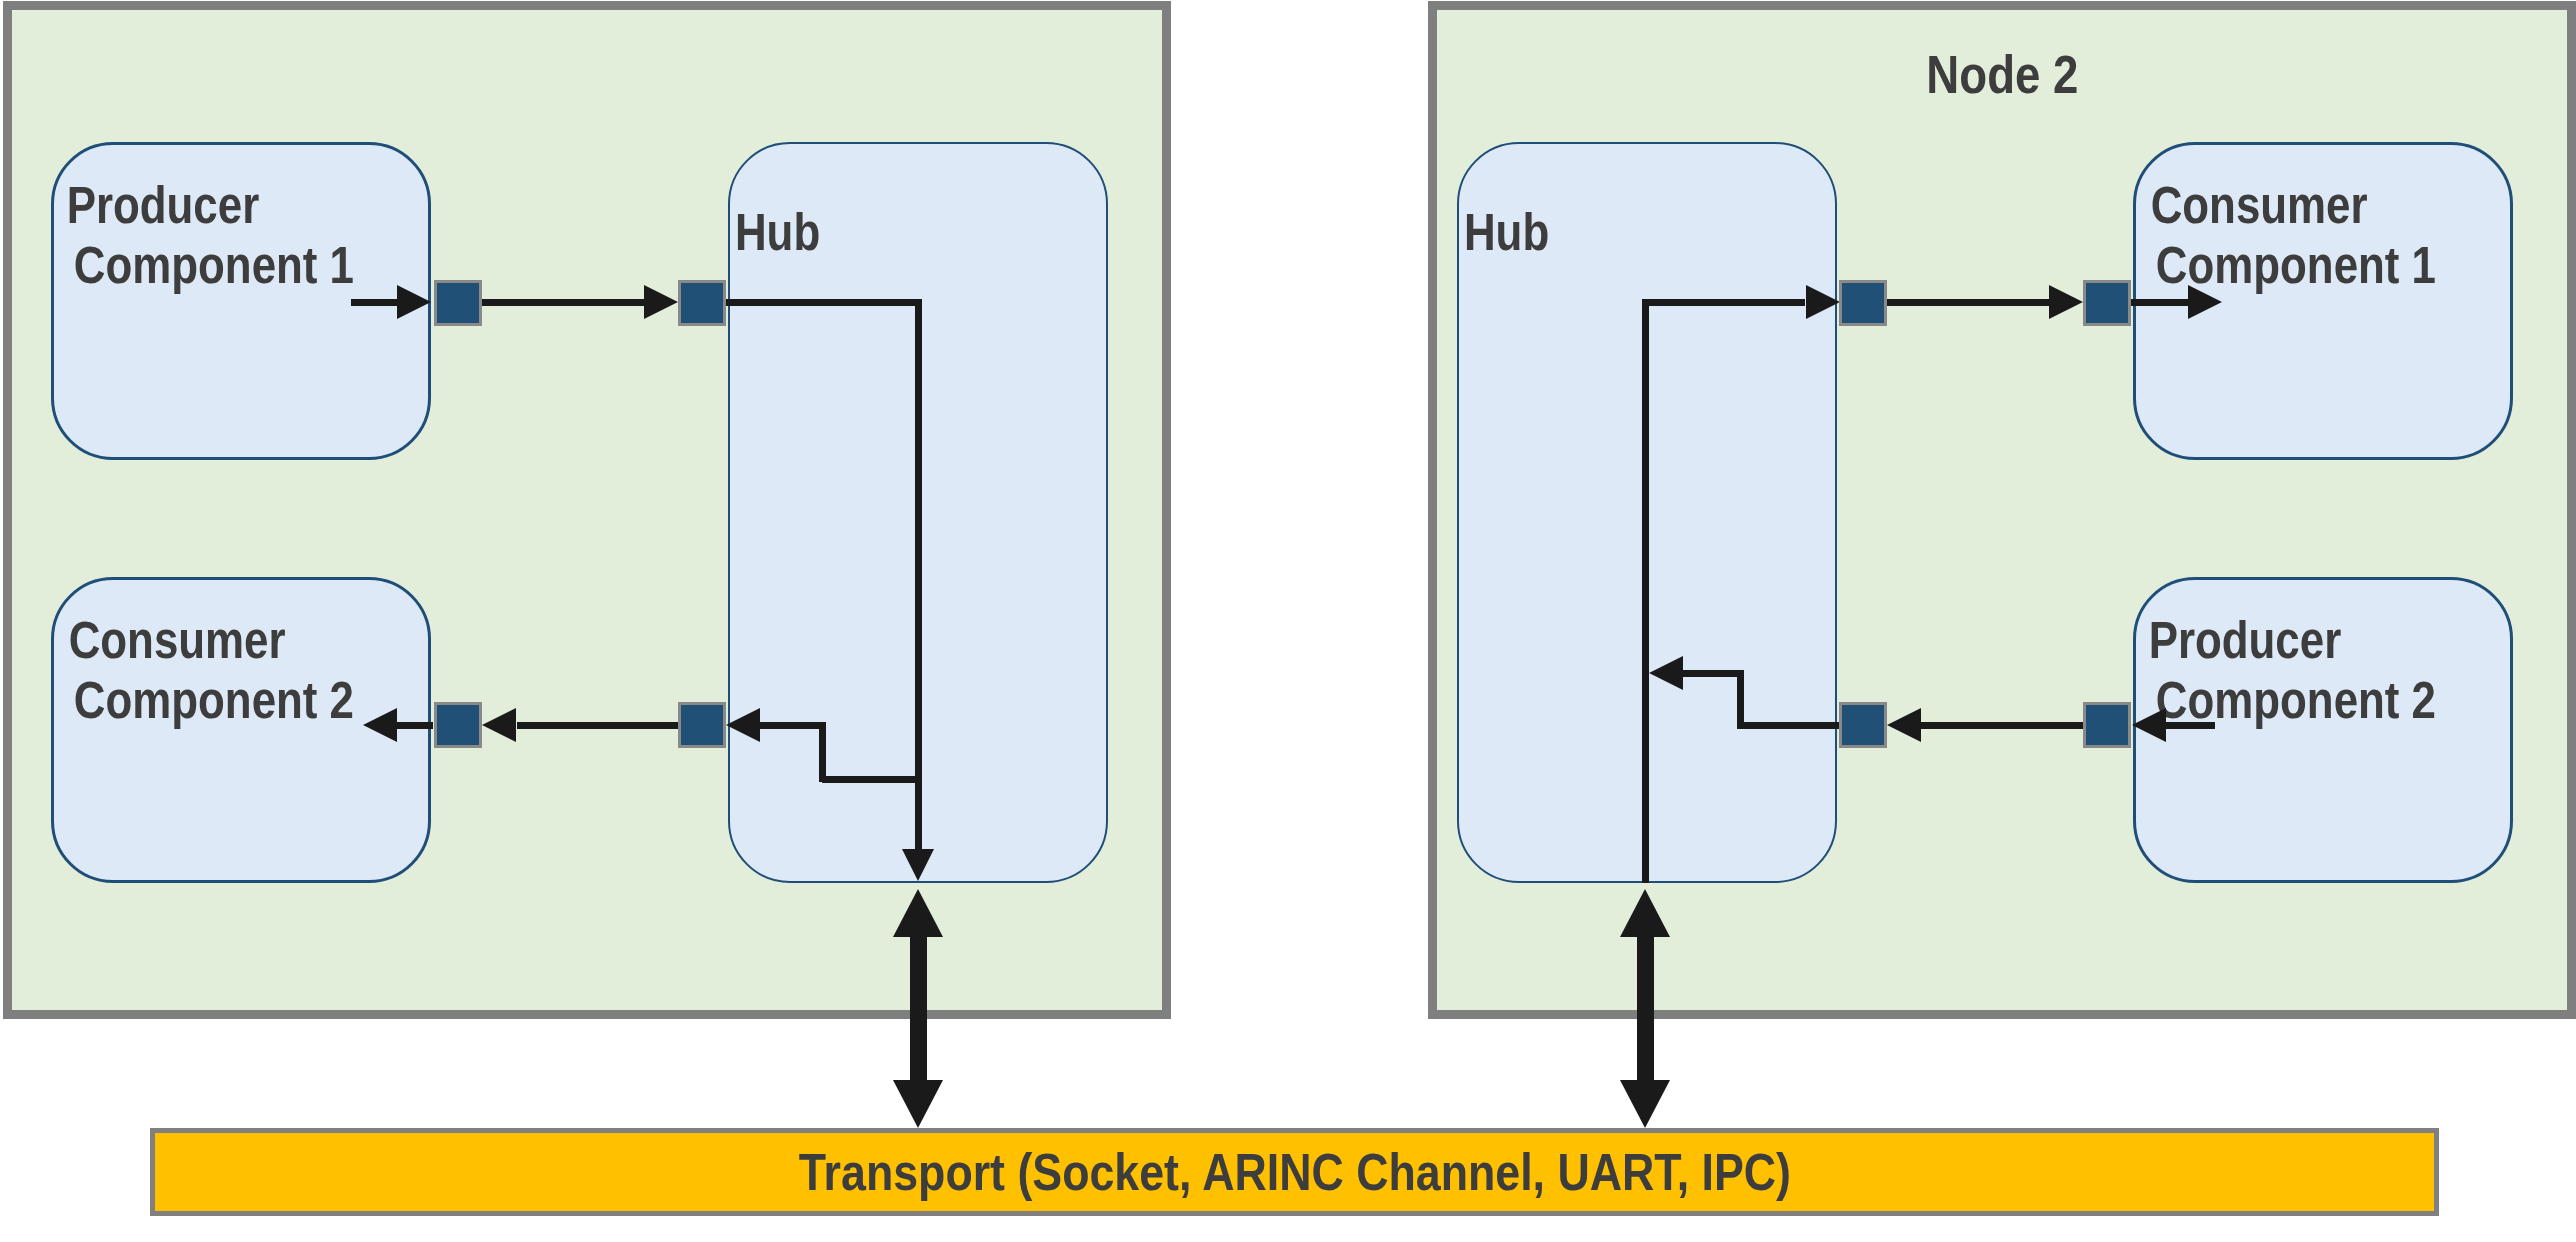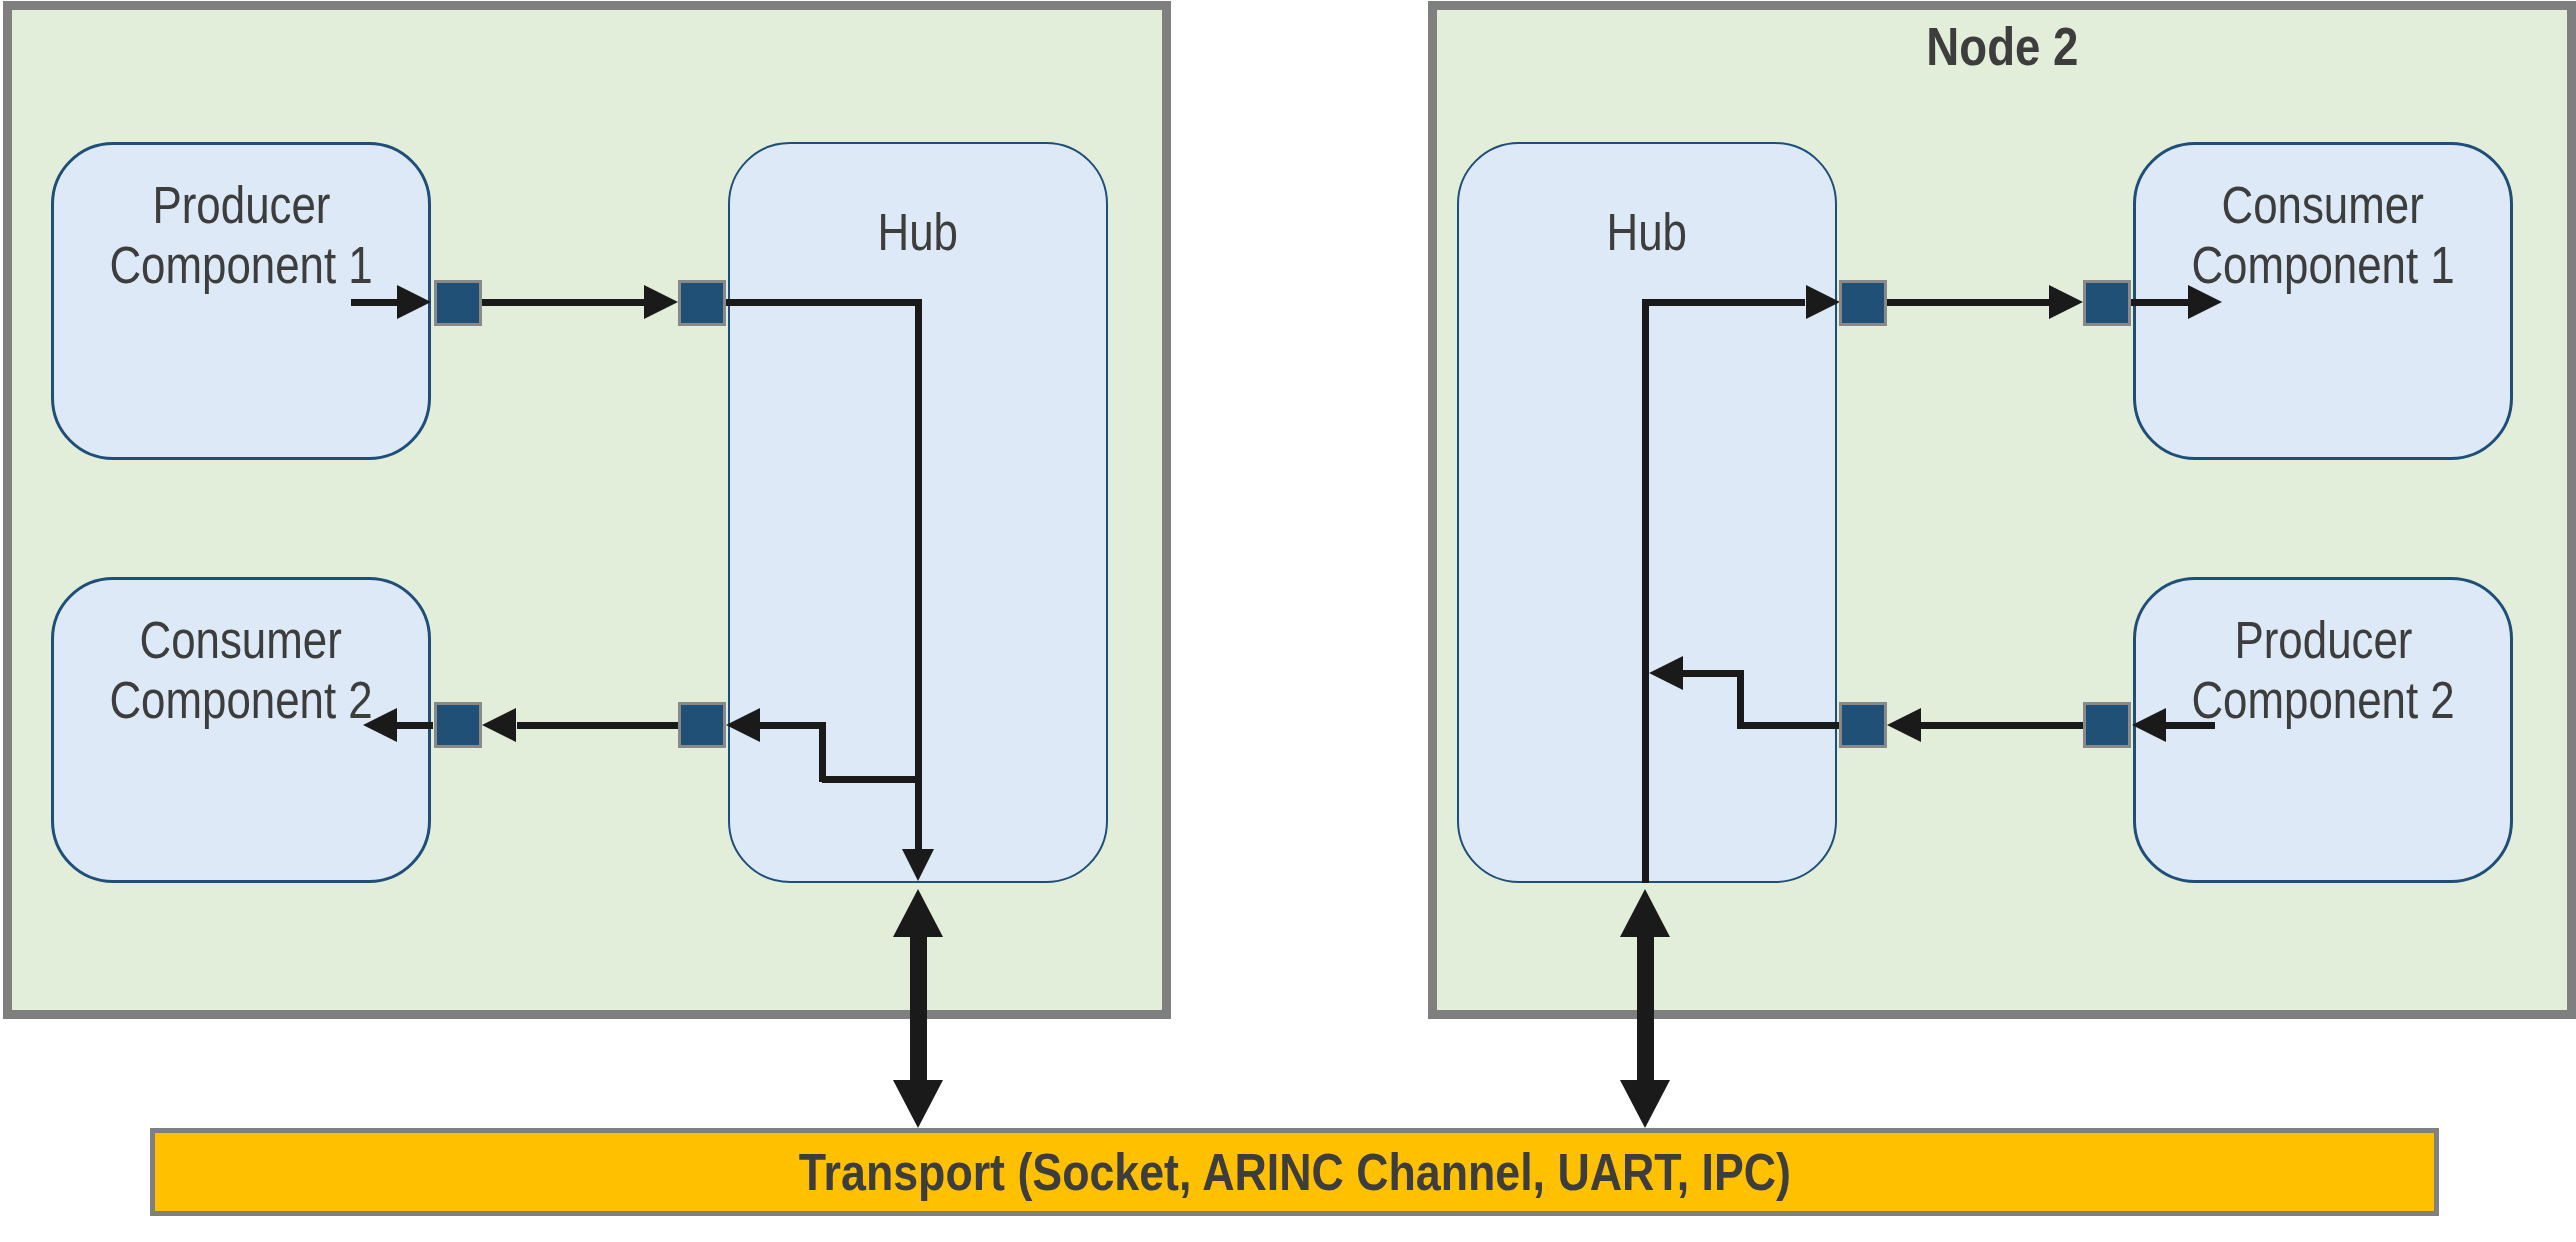--- a/index.html
+++ b/index.html
@@ -35,22 +35,22 @@
   }
   .hub-box {
     position: absolute;
     box-sizing: border-box;
     background: #DDE9F6;
     border: 2.6px solid #1F4E79;
     border-radius: 62px;
   }
   .label {
     position: absolute;
-    text-align: center;
-    font-weight: normal;
+    text-align: left;
+    font-weight: bold;
     font-size: 51px;
     line-height: 60px;
     color: #3D3D3D;
     white-space: nowrap;
   }
   .cond { display: inline-block; transform: scaleX(0.86); transform-origin: 50% 50%; }
   .port {
     position: absolute;
     box-sizing: border-box;
     width: 48px;
@@ -128,21 +128,21 @@
   <div class="head head-left" style="left:482px; top:708px;"></div>
 
   <div class="shaft" style="left:397px; top:722px; width:36px; height:6.5px;"></div>
   <div class="head head-left" style="left:363px; top:708px;"></div>
 
   <div class="head thick-head-up" style="left:893px; top:889px;"></div>
   <div class="shaft" style="left:910px; top:935px; width:17px; height:147px;"></div>
   <div class="head thick-head-down" style="left:893px; top:1080px;"></div>
 
   <div class="node-box" style="left:1428px; top:1.3px; width:1148px; height:1018px;"></div>
-  <div class="node-title" style="left:1428px; top:20px; width:1148px;"><span class="cond">Node 2</span></div>
+  <div class="node-title" style="left:1428px; top:48px; width:1148px;"><span class="cond">Node 2</span></div>
 
   <div class="hub-box" style="left:1457px; top:142px; width:380px; height:741px;"></div>
   <div class="label" style="left:1457px; top:203px; width:380px;"><span class="cond">Hub</span></div>
 
   <div class="comp-box" style="left:2133px; top:142px; width:380px; height:318px;"></div>
   <div class="label" style="left:2133px; top:176px; width:380px;">
     <span class="cond">Consumer</span><br>
     <span class="cond">Component 1</span>
   </div>
 

